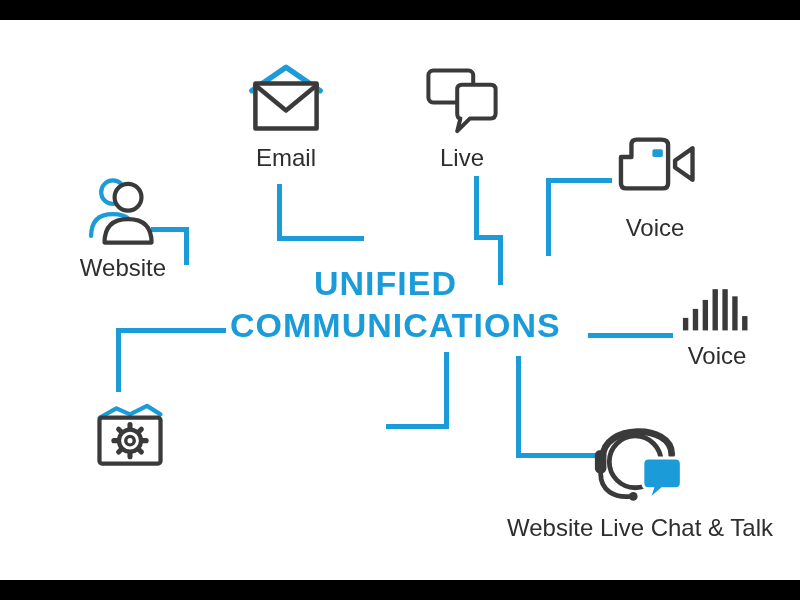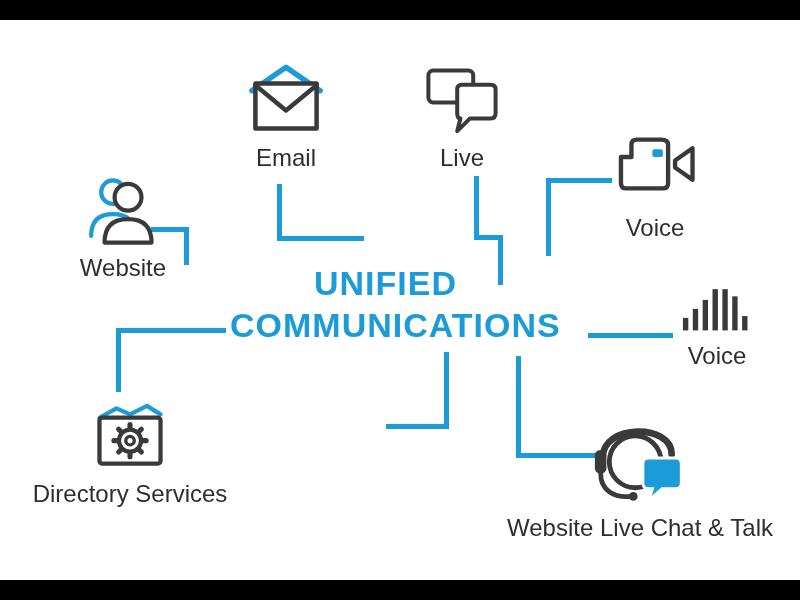--- a/index.html
+++ b/index.html
@@ -116,21 +116,20 @@
         <line x1="50" y1="68.5" x2="50" y2="74"></line>
         <line x1="40.5" y1="64.5" x2="36.6" y2="68.4"></line>
         <line x1="36.5" y1="55" x2="31" y2="55"></line>
         <line x1="40.5" y1="45.5" x2="36.6" y2="41.6"></line>
         <line x1="50" y1="41.5" x2="50" y2="36"></line>
         <line x1="59.5" y1="45.5" x2="63.4" y2="41.6"></line>
       </g>
       <circle class="sdw" stroke-width="5" cx="50" cy="55" r="13"></circle>
       <circle class="sdw" stroke-width="4" cx="50" cy="55" r="5"></circle>
     </svg>
-    <div class="label">Directory Services</div>
   </div>
 
 
   <div class="node" style="left:528px;top:410px;width:224px">
     <svg width="106" height="96" viewBox="0 0 110 100">
       <path class="sd" stroke-width="7" d="M16,50 C16,14 88,14 88,46"></path>
       <circle class="sdw" stroke-width="5" cx="50" cy="54" r="27"></circle>
       <rect class="fd" x="8" y="42" width="12" height="24" rx="5"></rect>
       <path class="sd" stroke-width="5" d="M14,66 C14,84 28,92 46,90"></path>
       <circle class="fd" cx="48" cy="90" r="4.5"></circle>

